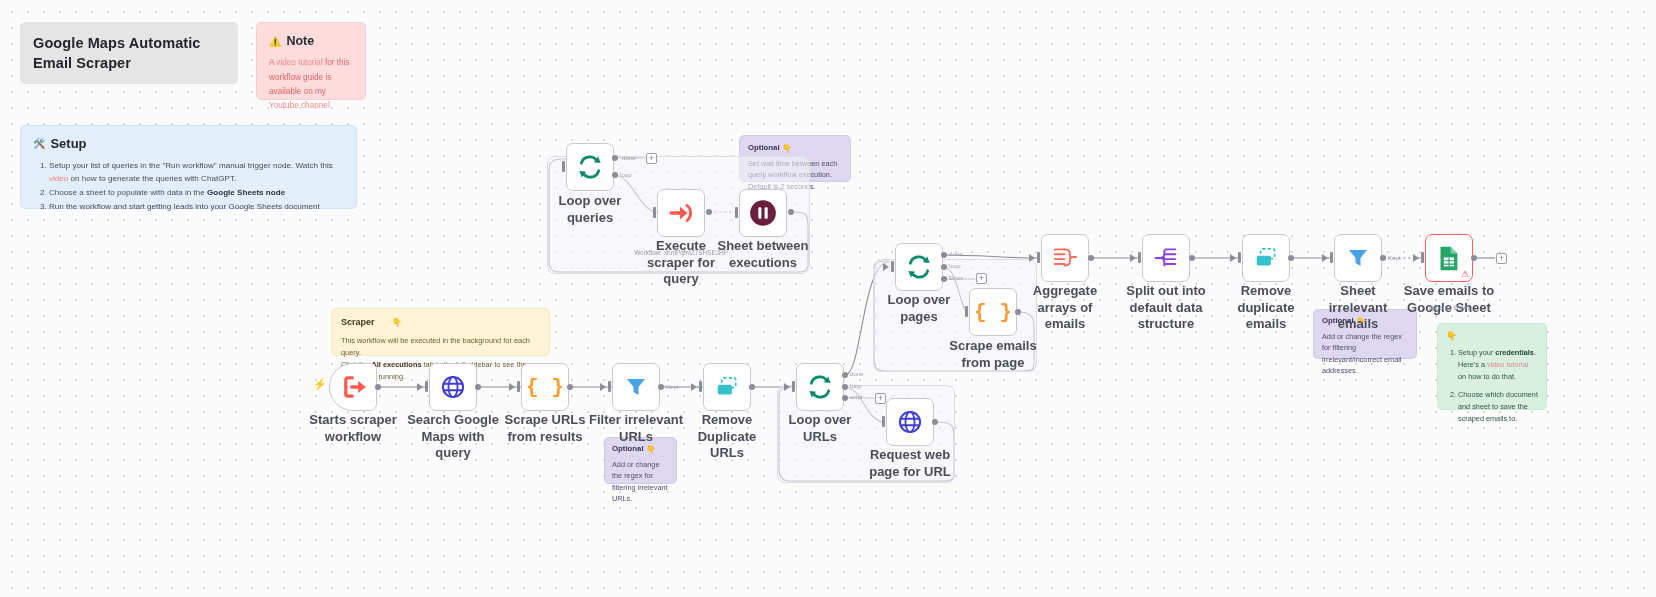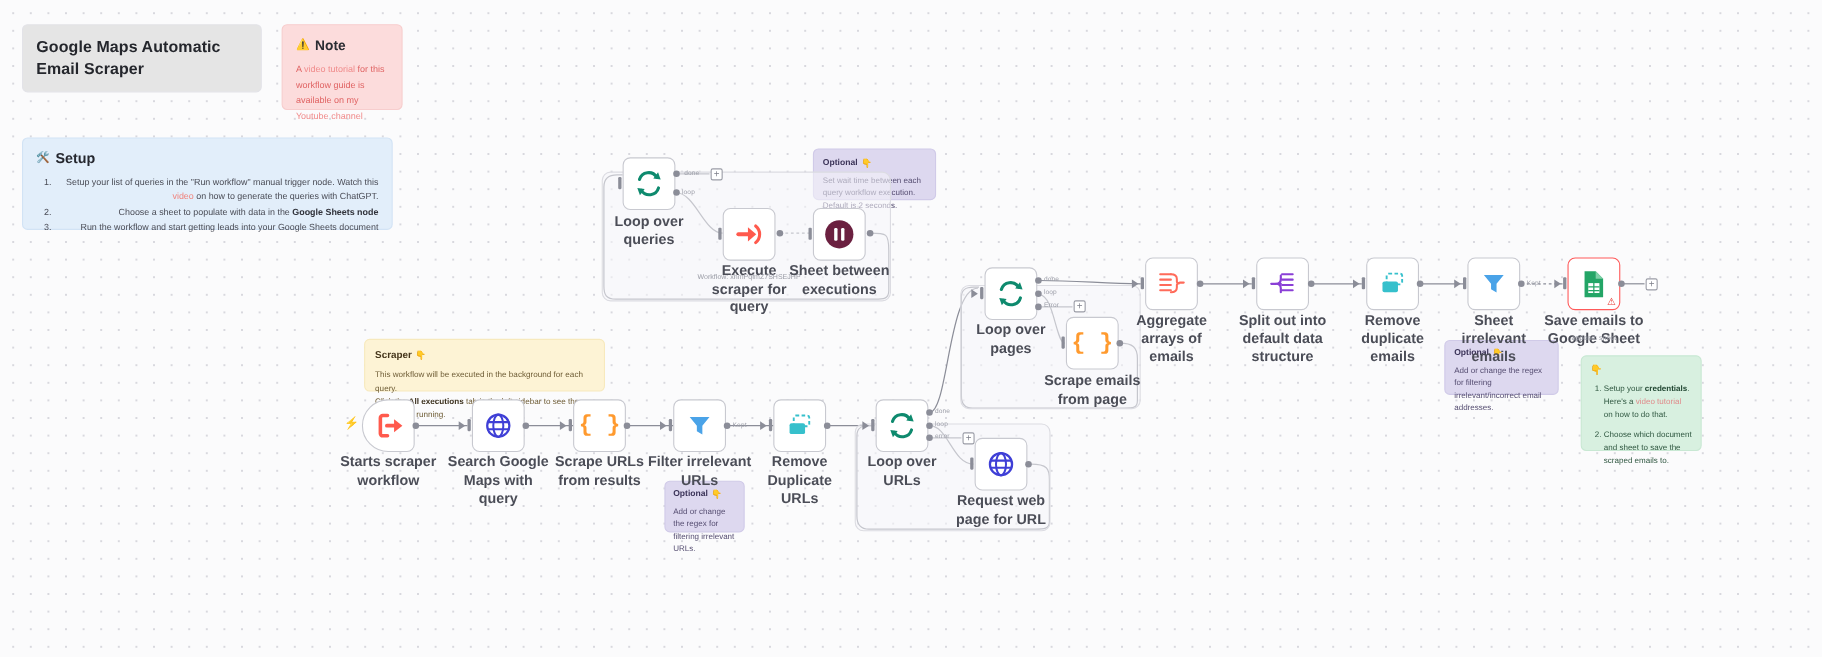--- a/index.html
+++ b/index.html
@@ -27,26 +27,26 @@
   .note-white .note-body { font-size:8.4px; color:#5a5c66; line-height:1.65; }
 
   .note-red { background:#fcdcdc; border:1px solid #f7cdcd; }
   .note-red .note-title { font-size:12.5px; color:#2b2d33; display:flex; align-items:center; gap:5px; }
   .note-red .note-body { font-size:8.2px; color:#e06464; line-height:1.75; }
   .note-red a { color:#f08c8c; text-decoration:none; }
 
   .note-blue { background:#e2eefa; border:1px solid #d2e3f5; }
   .note-blue .note-title { font-size:13px; color:#25272e; display:flex; align-items:center; gap:5px; }
   .note-blue ol { margin:0; padding-left:16px; font-size:8.1px; color:#4a4c56; line-height:1.62; }
-  .note-blue ol li { margin-bottom:1px;text-align:right; }
+  .note-blue ol li { margin-bottom:1px; }
   .note-blue a { color:#f0857f; text-decoration:none; }
   .note-blue b { color:#30323a; }
 
   .note-yellow { background:#fdf3d5; border:1px solid #f7e9bd; }
-  .note-yellow .note-title { font-size:9px; color:#46361c; display:flex; align-items:center; gap:3px; margin-bottom:7px;}
+  .note-yellow .note-title { font-size:9px; color:#46361c; display:flex; align-items:center; gap:18px; margin-bottom:7px;}
   .note-yellow .note-body { font-size:7.4px; color:#6e5c35; line-height:1.62; }
   .note-yellow b { color:#3e3320; }
 
   .note-purple { background:#ddd8ef; border:1px solid #d0cae8; }
   .note-purple .note-title { font-size:7.8px; font-weight:bold; color:#3b3358; display:flex; align-items:center; gap:3px; margin-bottom:4px; }
   .note-purple .note-body { font-size:7.3px; color:#544c70; line-height:1.55; }
 
   .note-green { background:#d8f0e0; border:1px solid #c8e8d3; }
   .note-green .note-emoji { font-size:9px; margin-bottom:5px; }
   .note-green ol { margin:0; padding-left:12px; font-size:7.3px; color:#2f5740; line-height:1.6; }

